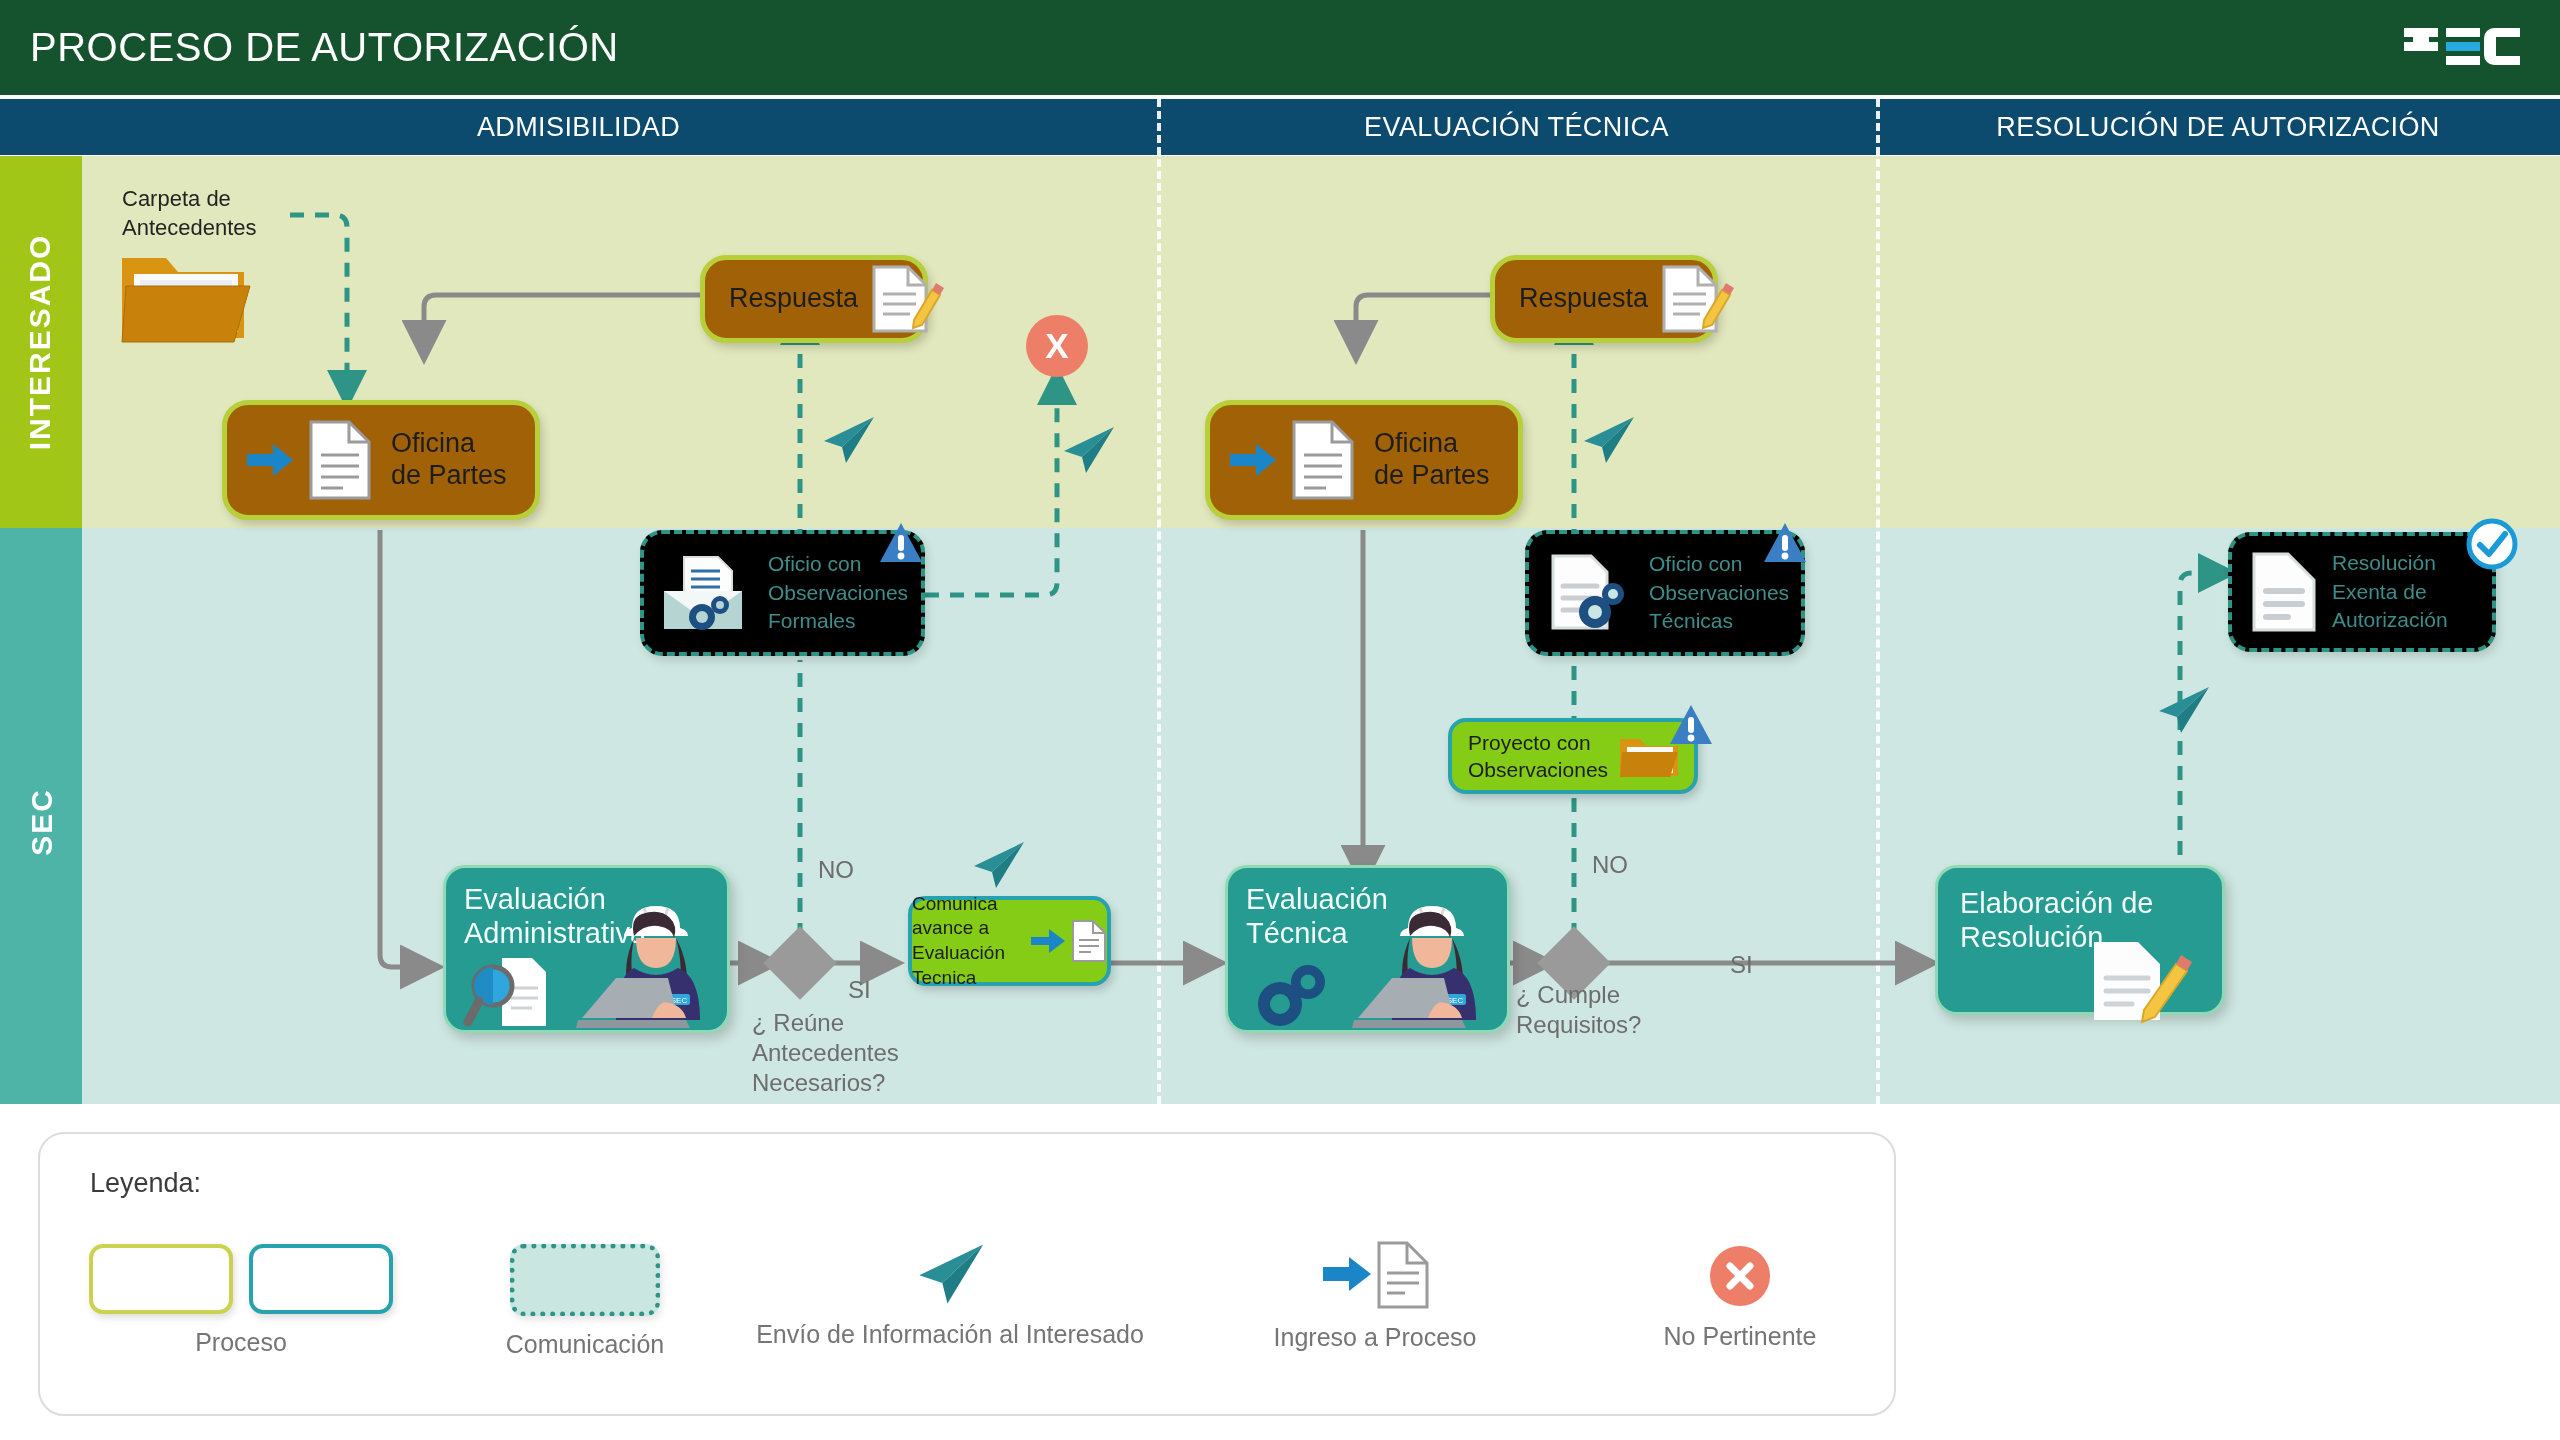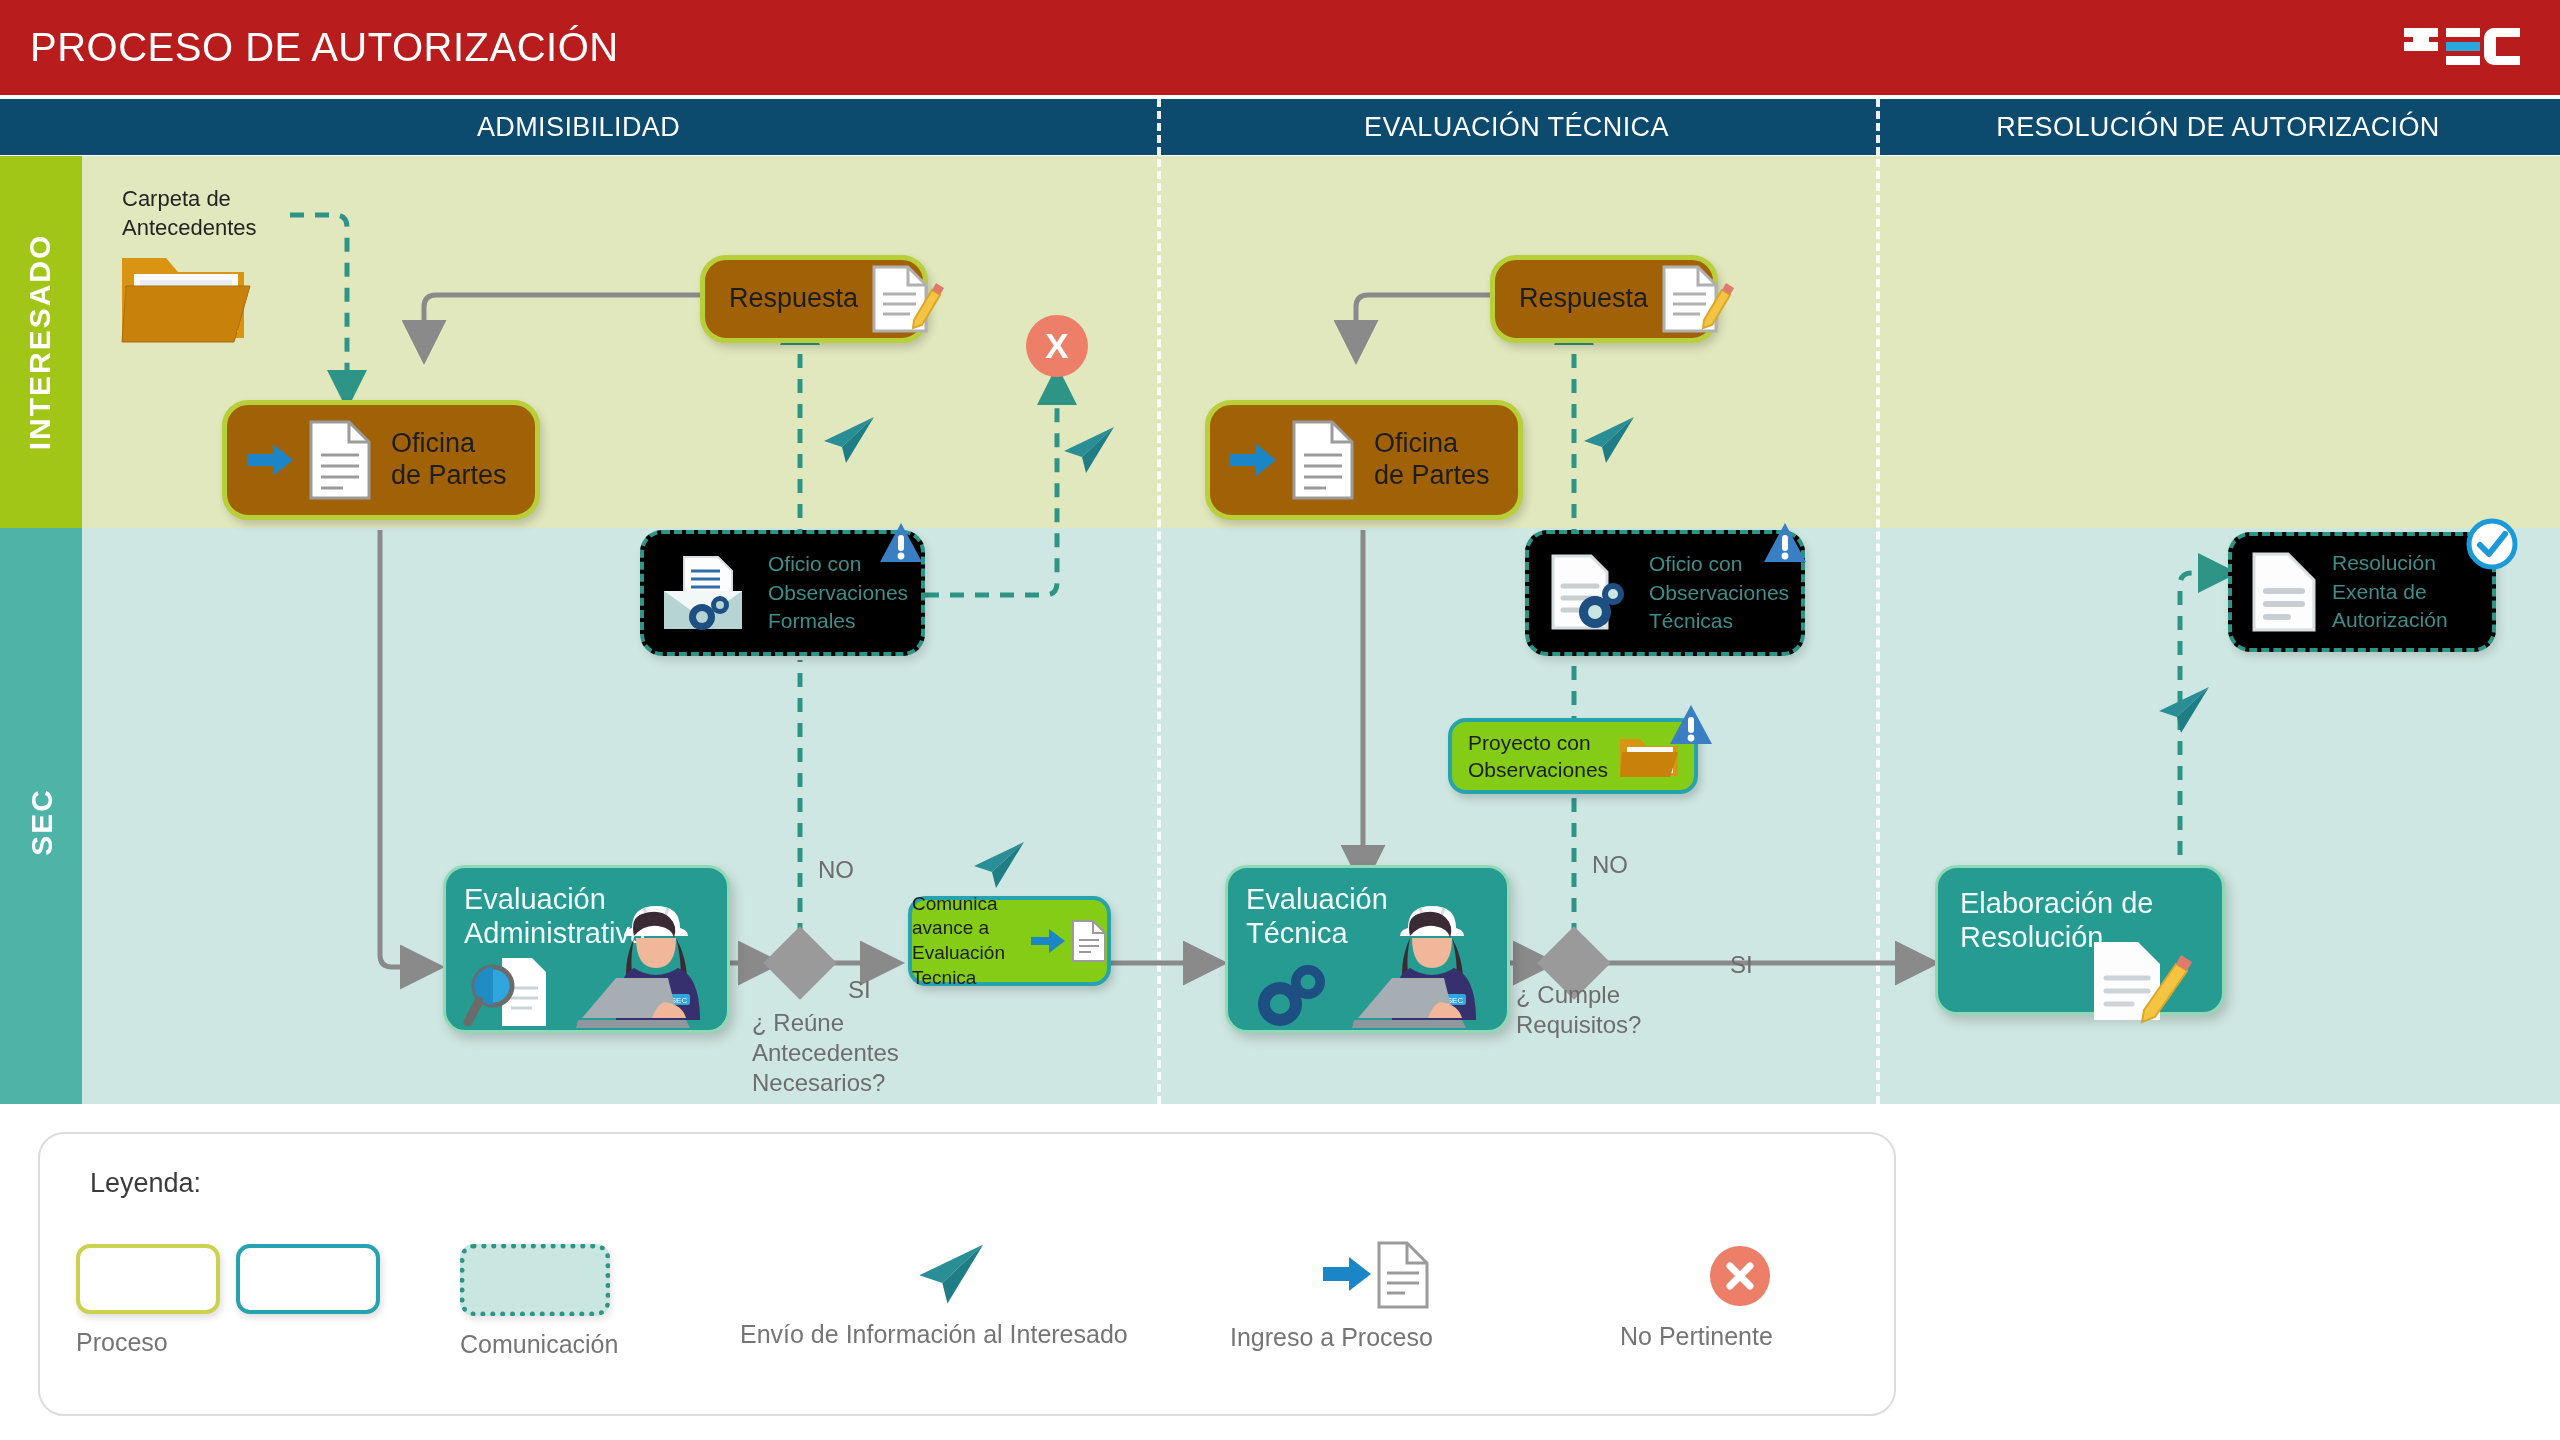--- a/index.html
+++ b/index.html
@@ -2,21 +2,21 @@
 <html><head>
 <meta charset="utf-8">
 <style>
   html,body{margin:0;padding:0;background:#fff;}
   body{width:2560px;height:1440px;overflow:hidden;
        font-family:"Liberation Sans","DejaVu Sans",sans-serif;}
   .stage{position:relative;width:2560px;height:1440px;}
 
   
   .titlebar{position:absolute;left:0;top:0;width:2560px;height:95px;
-            background:#b91c1c;display:flex;align-items:center;}
+            background:#14532d;display:flex;align-items:center;}
   .title-text{color:#fff;font-size:40px;letter-spacing:.5px;margin-left:30px;font-weight:400;}
   .logo{position:absolute;right:38px;top:20px;width:120px;height:56px;}
 
   
   .phasebar{position:absolute;left:0;top:99px;width:2560px;height:56px;
             background:#0c4a6e;display:flex;}
   .phase{display:flex;align-items:center;justify-content:center;
          color:#fff;font-size:27px;letter-spacing:.4px;}
   .ph1{width:1157px;} .ph2{width:719px;} .ph3{width:684px;}
 
@@ -66,21 +66,21 @@
           background:#ed7f68;color:#fff;font-size:35px;font-weight:bold;
           display:flex;align-items:center;justify-content:center;}
 
   
   .badge{position:absolute;width:46px;height:46px;}
 
   
   .legend{position:absolute;left:38px;top:1132px;width:1854px;height:280px;
           background:#fff;border:2px solid #dcdcdc;border-radius:26px;}
   .legend-title{position:absolute;left:50px;top:34px;color:#3b3b3b;font-size:27px;}
-  .leg-item{position:absolute;text-align:left;}
+  .leg-item{position:absolute;text-align:center;}
   .leg-cap{color:#757575;font-size:25px;margin-top:14px;white-space:nowrap;}
   .sw{display:inline-block;vertical-align:middle;}
   .sw-green{width:136px;height:62px;border:4px solid #cbd24f;border-radius:14px;
             background:#fff;box-shadow:2px 4px 7px rgba(0,0,0,.13);}
   .sw-teal{width:136px;height:62px;border:4px solid #26a3ae;border-radius:14px;
            background:#fff;box-shadow:2px 4px 7px rgba(0,0,0,.13);margin-left:16px;}
   .sw-dash{width:140px;height:62px;border:5px dotted #2e9485;border-radius:14px;
            background:#c9e6e0;box-shadow:2px 4px 7px rgba(0,0,0,.1);}
 
   svg{display:block;overflow:visible;}

